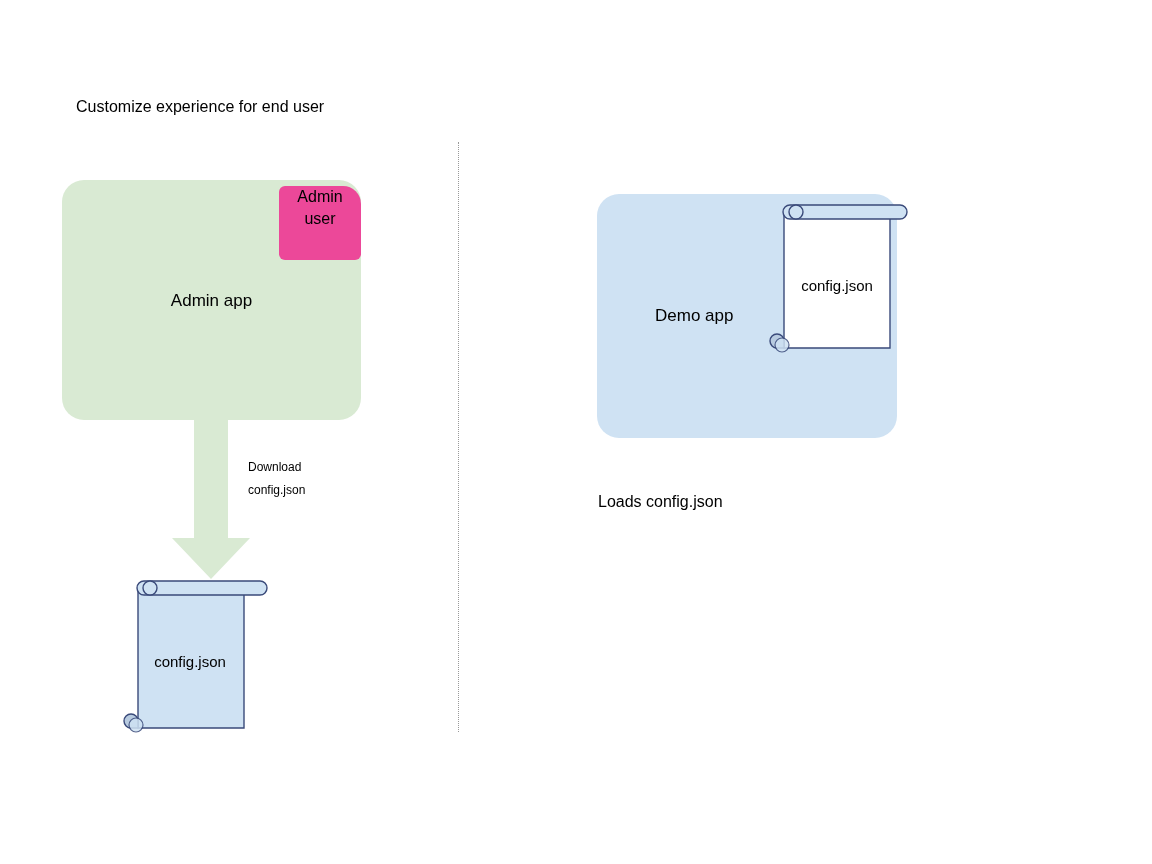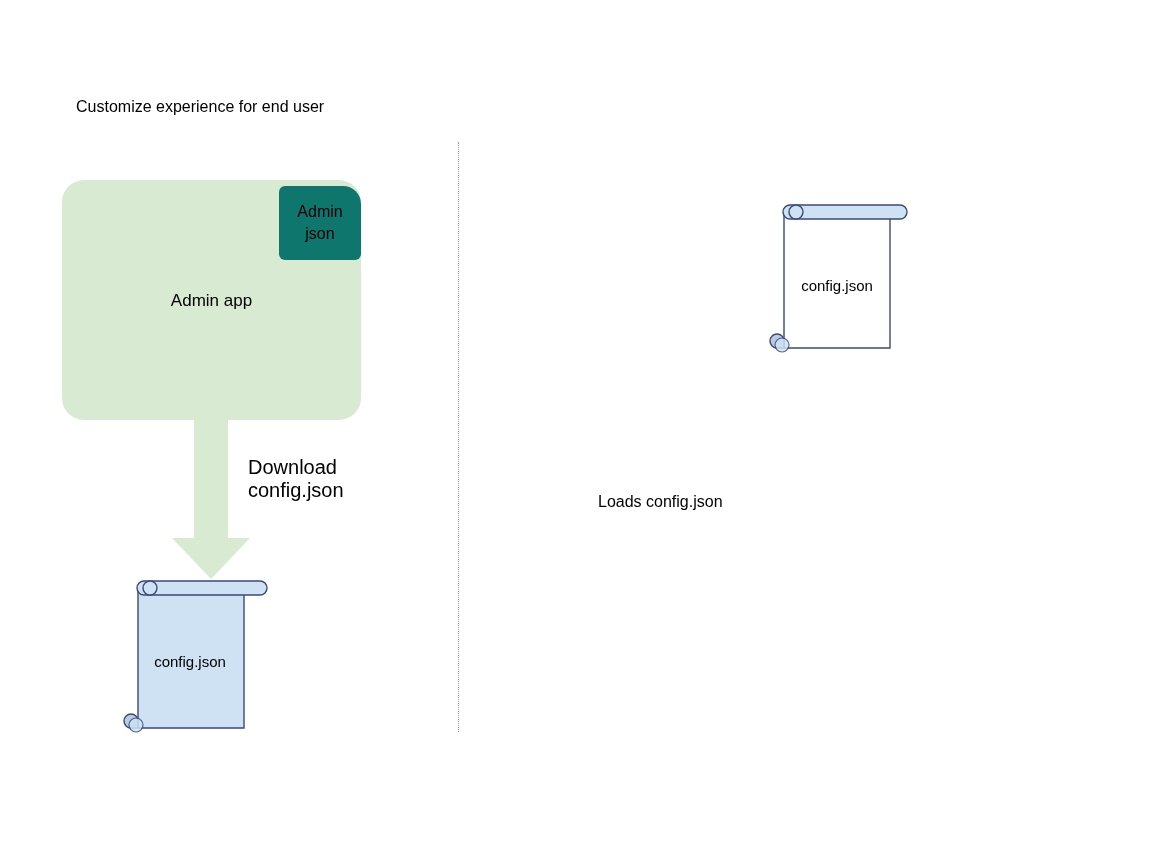--- a/index.html
+++ b/index.html
@@ -67,44 +67,43 @@
     color: #000;
   }
 
   
   .admin-panel {
     position: absolute;
     left: 279px;
     top: 138px;
     width: 82px;
     height: 74px;
-    background: #0f766e;
+    background: #ec4899;
     border-radius: 6px 18px 6px 6px;
     display: flex;
-    align-items: center;
     justify-content: center;
     text-align: center;
     font-size: 16px;
     line-height: 22px;
     color: #000;
   }
 
   
   .arrow {
     position: absolute;
     left: 170px;
     top: 370px;
     width: 82px;
     height: 162px;
   }
   .arrow-text {
     position: absolute;
     left: 248px;
     top: 408px;
-    font-size: 20px;
+    font-size: 12px;
     line-height: 23px;
     color: #000;
     white-space: nowrap;
   }
 
   
   .scroll {
     position: absolute;
   }
   .scroll svg {
@@ -136,21 +135,21 @@
 
   <div class="divider"></div>
 
   <div class="app-card admin-app">
     <div class="app-card-label" style="top: 111px;">Admin app</div>
   </div>
 
   <div class="admin-panel">
     <div>
       <span>Admin</span><br>
-      <span>json</span>
+      <span>user</span>
     </div>
   </div>
 
   <div class="arrow">
     <svg width="82" height="162" viewBox="0 0 82 162">
       <polygon points="24,0 58,0 58,120 80,120 41,161 2,120 24,120" fill="#d9ead3"></polygon>
     </svg>
   </div>
   <div class="arrow-text">
     <span>Download</span><br>
@@ -164,20 +163,23 @@
 
       <path d="M18,3 L134,3 a7,7 0 0 1 0,14 L18,17 a7,7 0 0 1 0,-14 Z" fill="#cfe2f3" stroke="#3a4a7a" stroke-width="1.4"></path>
       <ellipse cx="24" cy="10" rx="7" ry="7" fill="#cfe2f3" stroke="#3a4a7a" stroke-width="1.4"></ellipse>
 
       <path d="M12,143 a7,7 0 1 0 -7,7 L12,150 Z" fill="#b8cbe0" stroke="#3a4a7a" stroke-width="1.4"></path>
       <ellipse cx="10" cy="147" rx="7" ry="7" fill="#cfe2f3" stroke="#3a4a7a" stroke-width="1.2" opacity="0.85"></ellipse>
     </svg>
     <div class="scroll-label" style="top: 75px; left: 0; width: 128px;">config.json</div>
   </div>
 
+  <div class="app-card demo-app">
+    <div class="app-card-label" style="top: 112px; text-align: left; left: 58px; width: auto;">Demo app</div>
+  </div>
 
   <div class="scroll scroll-2">
     <svg width="140" height="156" viewBox="0 0 140 156">
       <path d="M12,10 L118,10 L118,146 L12,146 Z" fill="#ffffff" stroke="#3a4a7a" stroke-width="1.4"></path>
       <path d="M18,3 L128,3 a7,7 0 0 1 0,14 L18,17 a7,7 0 0 1 0,-14 Z" fill="#cfe2f3" stroke="#3a4a7a" stroke-width="1.4"></path>
       <ellipse cx="24" cy="10" rx="7" ry="7" fill="#cfe2f3" stroke="#3a4a7a" stroke-width="1.4"></ellipse>
       <path d="M12,139 a7,7 0 1 0 -7,7 L12,146 Z" fill="#b8cbe0" stroke="#3a4a7a" stroke-width="1.4"></path>
       <ellipse cx="10" cy="143" rx="7" ry="7" fill="#cfe2f3" stroke="#3a4a7a" stroke-width="1.2" opacity="0.85"></ellipse>
     </svg>
     <div class="scroll-label" style="top: 75px; left: 0; width: 130px;">config.json</div>

